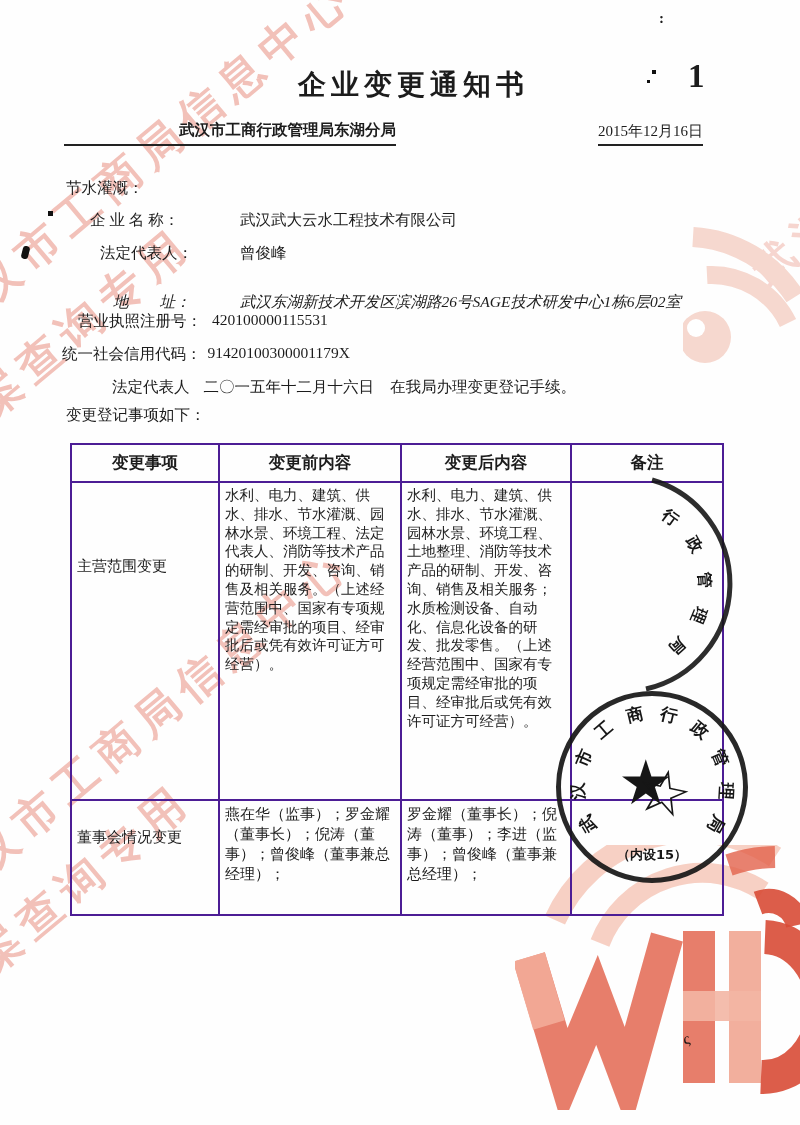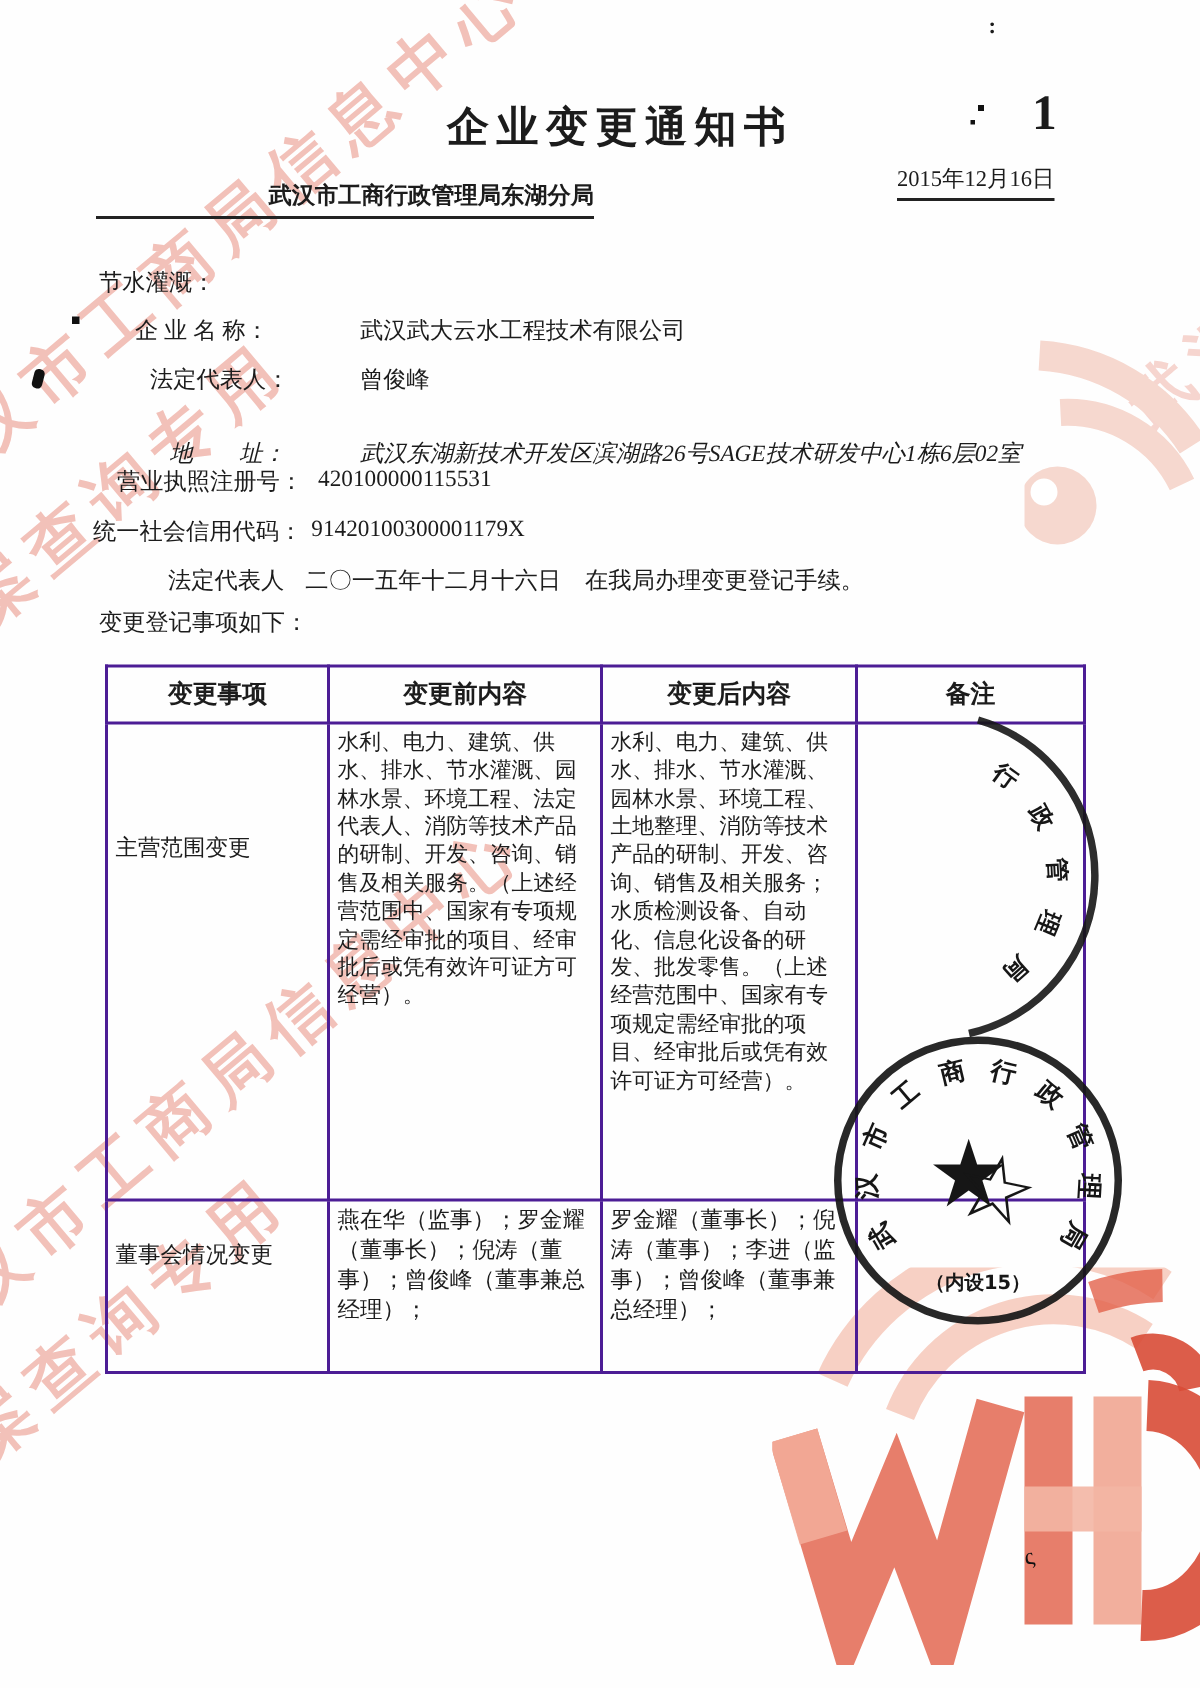--- a/index.html
+++ b/index.html
@@ -11,21 +11,21 @@
       white-space:nowrap;transform:rotate(-40deg);transform-origin:left center;
       letter-spacing:9px;pointer-events:none;z-index:1;}
   .wm-big{font-size:44px;color:rgba(224,102,82,0.40);}
   .wm-frag{font-size:42px;color:rgba(230,120,100,0.30);}
   
   .title{left:298px;top:66px;font-size:28px;font-weight:bold;letter-spacing:5px;
          font-family:"DejaVu Sans",sans-serif;z-index:2;}
   .pageno{left:688px;top:58px;font-size:33px;font-weight:bold;z-index:2;}
   .issuer{left:64px;top:120px;width:332px;font-size:15.5px;font-weight:bold;
           border-bottom:2px solid #222;padding-bottom:3px;z-index:2;text-align:right;}
-  .docdate{left:598px;top:110px;font-size:15px;border-bottom:2px solid #222;
+  .docdate{left:598px;top:122px;font-size:15px;border-bottom:2px solid #222;
            padding-bottom:3px;z-index:2;}
   
   .bline{position:absolute;font-size:15.5px;z-index:2;white-space:nowrap;}
   .frow{display:flex;}
   .flabel{display:inline-block;}
   .fval{display:inline-block;}
   
   table.chg{position:absolute;left:70px;top:443px;width:652px;border-collapse:collapse;
             table-layout:fixed;z-index:2;}
   table.chg th,table.chg td{border:2px solid #4c1d95;vertical-align:top;

